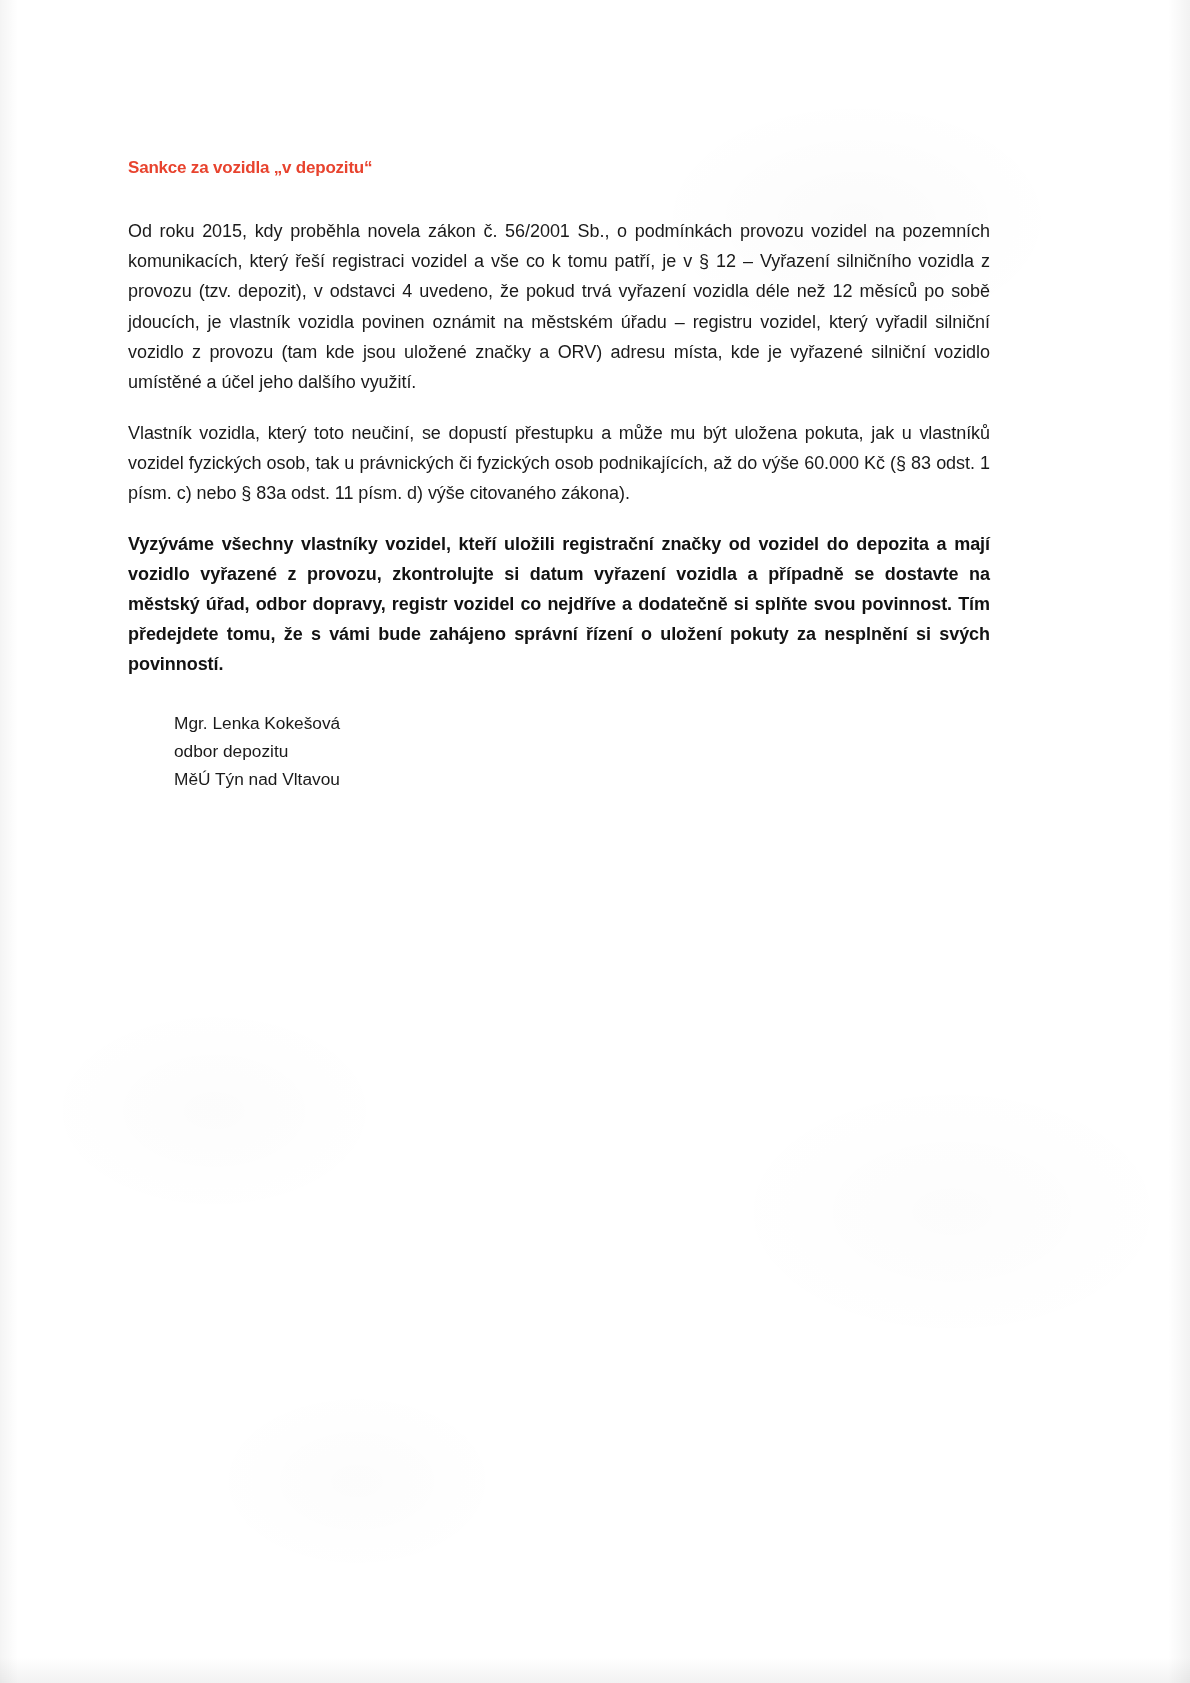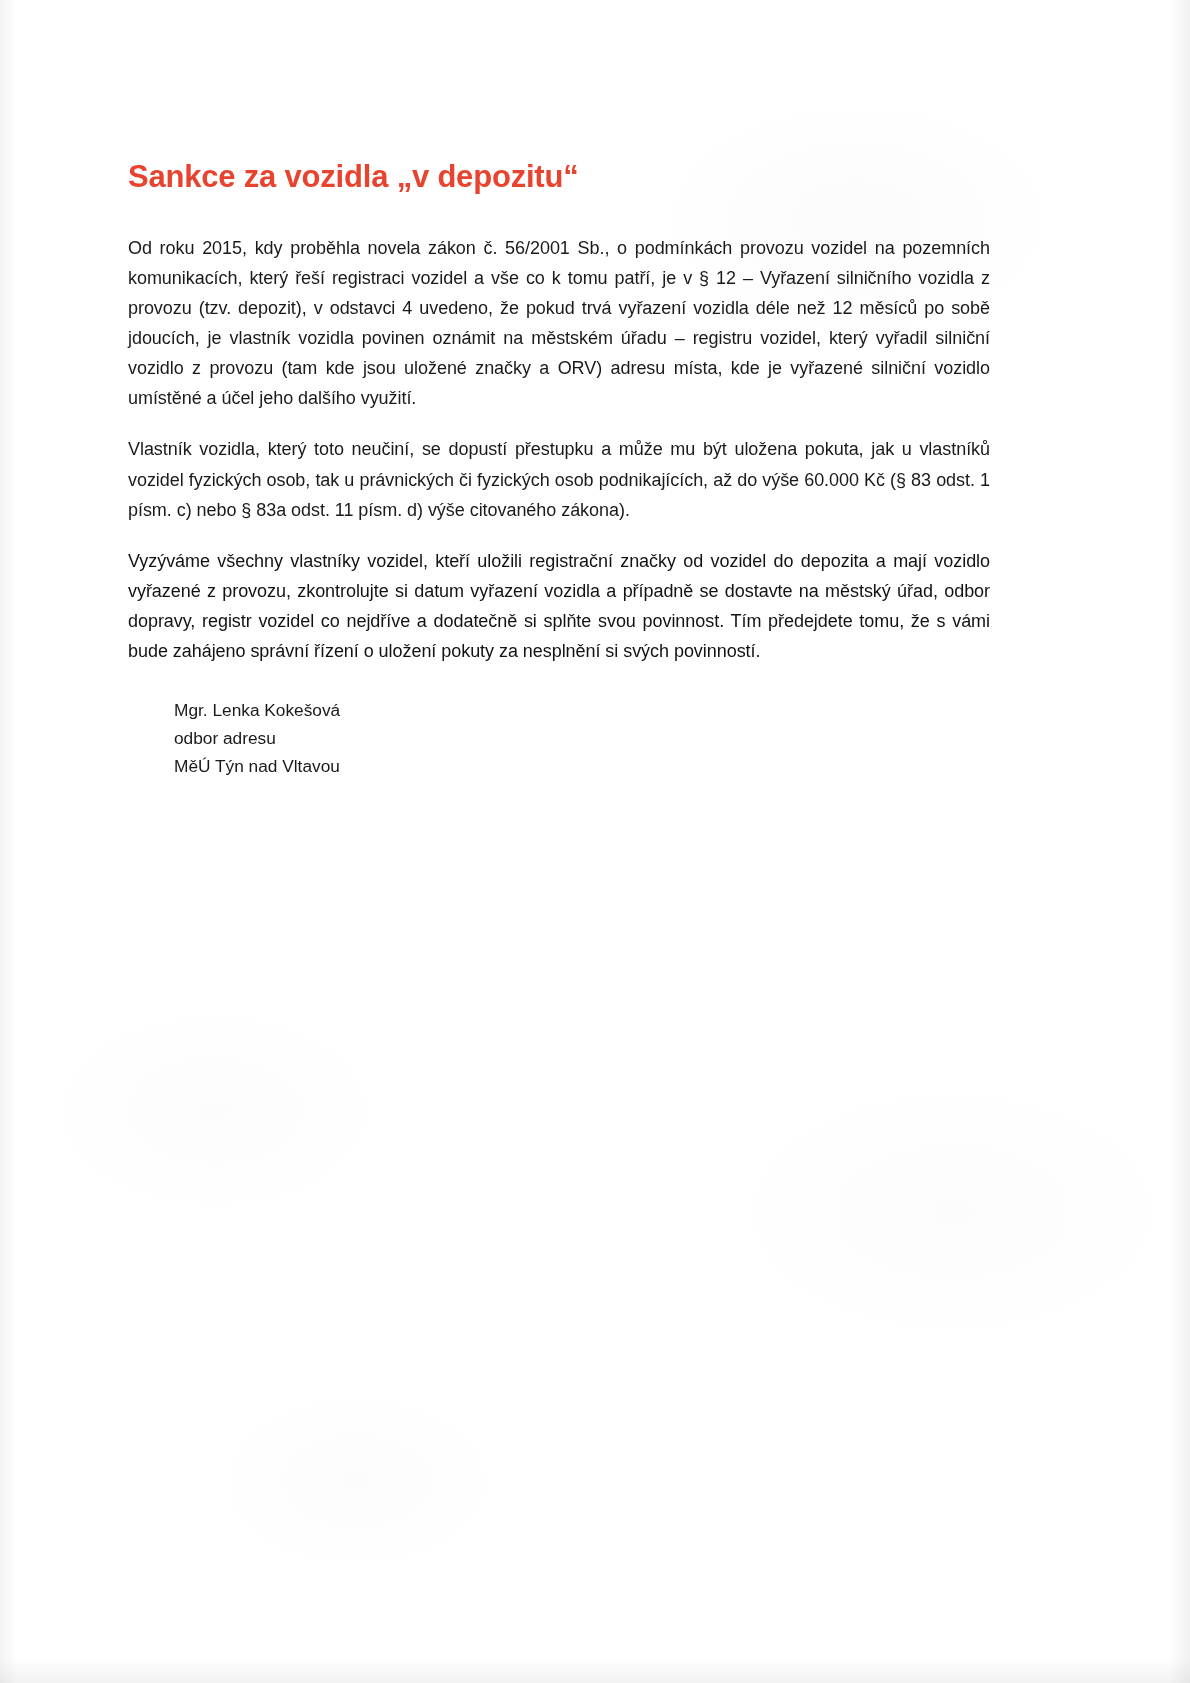--- a/index.html
+++ b/index.html
@@ -46,38 +46,38 @@
 
   .content {
     position: absolute;
     left: 128px;
     top: 158px;
     width: 862px;
   }
 
   h1.doc-title {
     margin: 0 0 38px 0;
-    font-size: 31px;
+    font-size: 17px;
     font-weight: bold;
     letter-spacing: -0.2px;
     color: #e8432e;
     line-height: 1.2;
   }
 
   p.body-text {
     margin: 0 0 21px 0;
     font-size: 18px;
     line-height: 1.67;
     color: #1a1a1a;
     text-align: justify;
     letter-spacing: -0.05px;
   }
 
   p.body-text.bold {
-    font-weight: normal;
+    font-weight: bold;
     color: #121212;
   }
 
   p.body-text.tight {
     margin-bottom: 19px;
   }
 
   .signature {
     margin-top: 30px;
     font-size: 17.3px;
@@ -104,18 +104,18 @@
 
     <p class="body-text">Od roku 2015, kdy proběhla novela zákon č. 56/2001 Sb., o podmínkách provozu vozidel na pozemních komunikacích, který řeší registraci vozidel a vše co k tomu patří, je v § 12 – Vyřazení silničního vozidla z provozu (tzv. depozit), v odstavci 4 uvedeno, že pokud trvá vyřazení vozidla déle než 12 měsíců po sobě jdoucích, je vlastník vozidla povinen oznámit na městském úřadu – registru vozidel, který vyřadil silniční vozidlo z provozu (tam kde jsou uložené značky a ORV) adresu místa, kde je vyřazené silniční vozidlo umístěné a účel jeho dalšího využití.</p>
 
     <p class="body-text">Vlastník vozidla, který toto neučiní, se dopustí přestupku a může mu být uložena pokuta, jak u vlastníků vozidel fyzických osob, tak u právnických či fyzických osob podnikajících, až do výše 60.000 Kč (§ 83 odst. 1 písm. c) nebo § 83a odst. 11 písm. d) výše citovaného zákona).</p>
 
     <p class="body-text bold">Vyzýváme všechny vlastníky vozidel, kteří uložili registrační značky od vozidel do depozita a mají vozidlo vyřazené z provozu, zkontrolujte si datum vyřazení vozidla a případně se dostavte na městský úřad, odbor dopravy, registr vozidel co nejdříve a dodatečně si splňte svou povinnost. Tím předejdete tomu, že s vámi bude zahájeno správní řízení o uložení pokuty za nesplnění si svých povinností.</p>
 
 
     <div class="signature">
       <div>Mgr. Lenka Kokešová</div>
-      <div>odbor adresu</div>
+      <div>odbor depozitu</div>
       <div>MěÚ Týn nad Vltavou</div>
     </div>
 
   </div>
 </div>
 
 </body></html>

